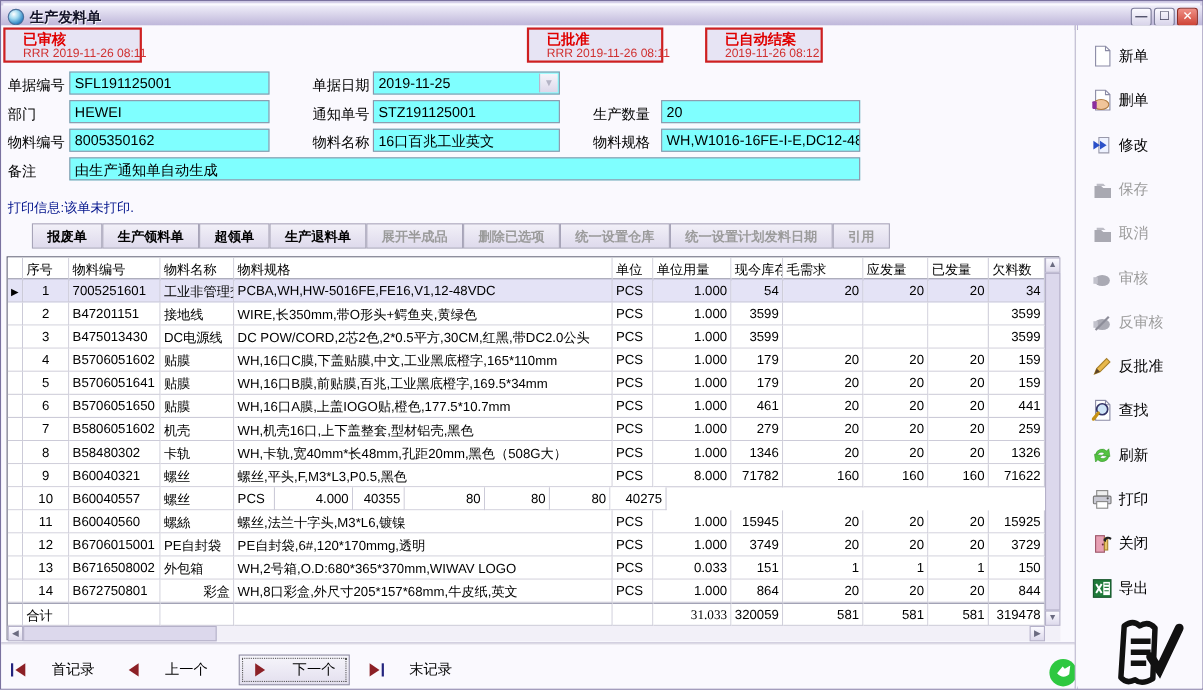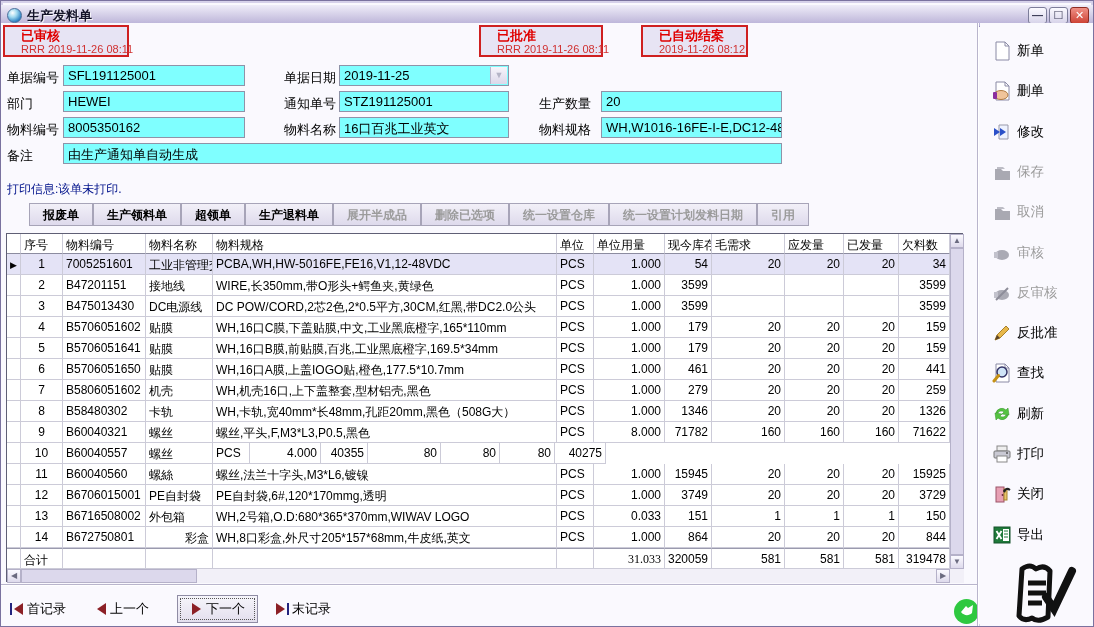--- a/index.html
+++ b/index.html
@@ -53,21 +53,21 @@
   .sel-arrow{font-size:9px;color:#000;line-height:15px;}
   .trow.total .tcell{border-top:1px solid #9a9aae;}
   
   .sb{position:absolute;background:#f2f0f8;}
   .sb-btn{position:absolute;width:14px;height:14px;background:linear-gradient(#fbfaff,#dedaec);
     border:1px solid #b5b1c9;color:#6b6b80;font-size:8px;text-align:center;line-height:12px;}
   .sb-thumb{position:absolute;background:#dcd8ec;border:1px solid #b5b1c9;}
   
   .hsep{position:absolute;left:0;height:2px;background:#b9b5cc;border-bottom:1px solid #fff;}
   .nav{position:absolute;display:flex;align-items:center;}
-  .nav-item{display:flex;align-items:center;gap:2px;font-size:13px;color:#000;white-space:nowrap;}
+  .nav-item{display:flex;align-items:center;gap:22px;font-size:13px;color:#000;white-space:nowrap;}
   .nav-btn{border:1px solid #8f8ca4;background:linear-gradient(#f6f5fb,#e3dfee);
     outline:1px dotted #555;outline-offset:-4px;padding:4px 12px;}
   
   .side-item{position:absolute;left:12px;display:flex;align-items:center;gap:5px;height:24px;}
   .side-label{font-size:13.5px;color:#000;white-space:nowrap;}
   .side-item.disabled .side-label{color:#9b9b9b;}
   .icon20{width:20px;height:20px;flex:none;}
   .logo{position:absolute;}
   .green-badge{position:absolute;width:27px;height:27px;}
 </style>

